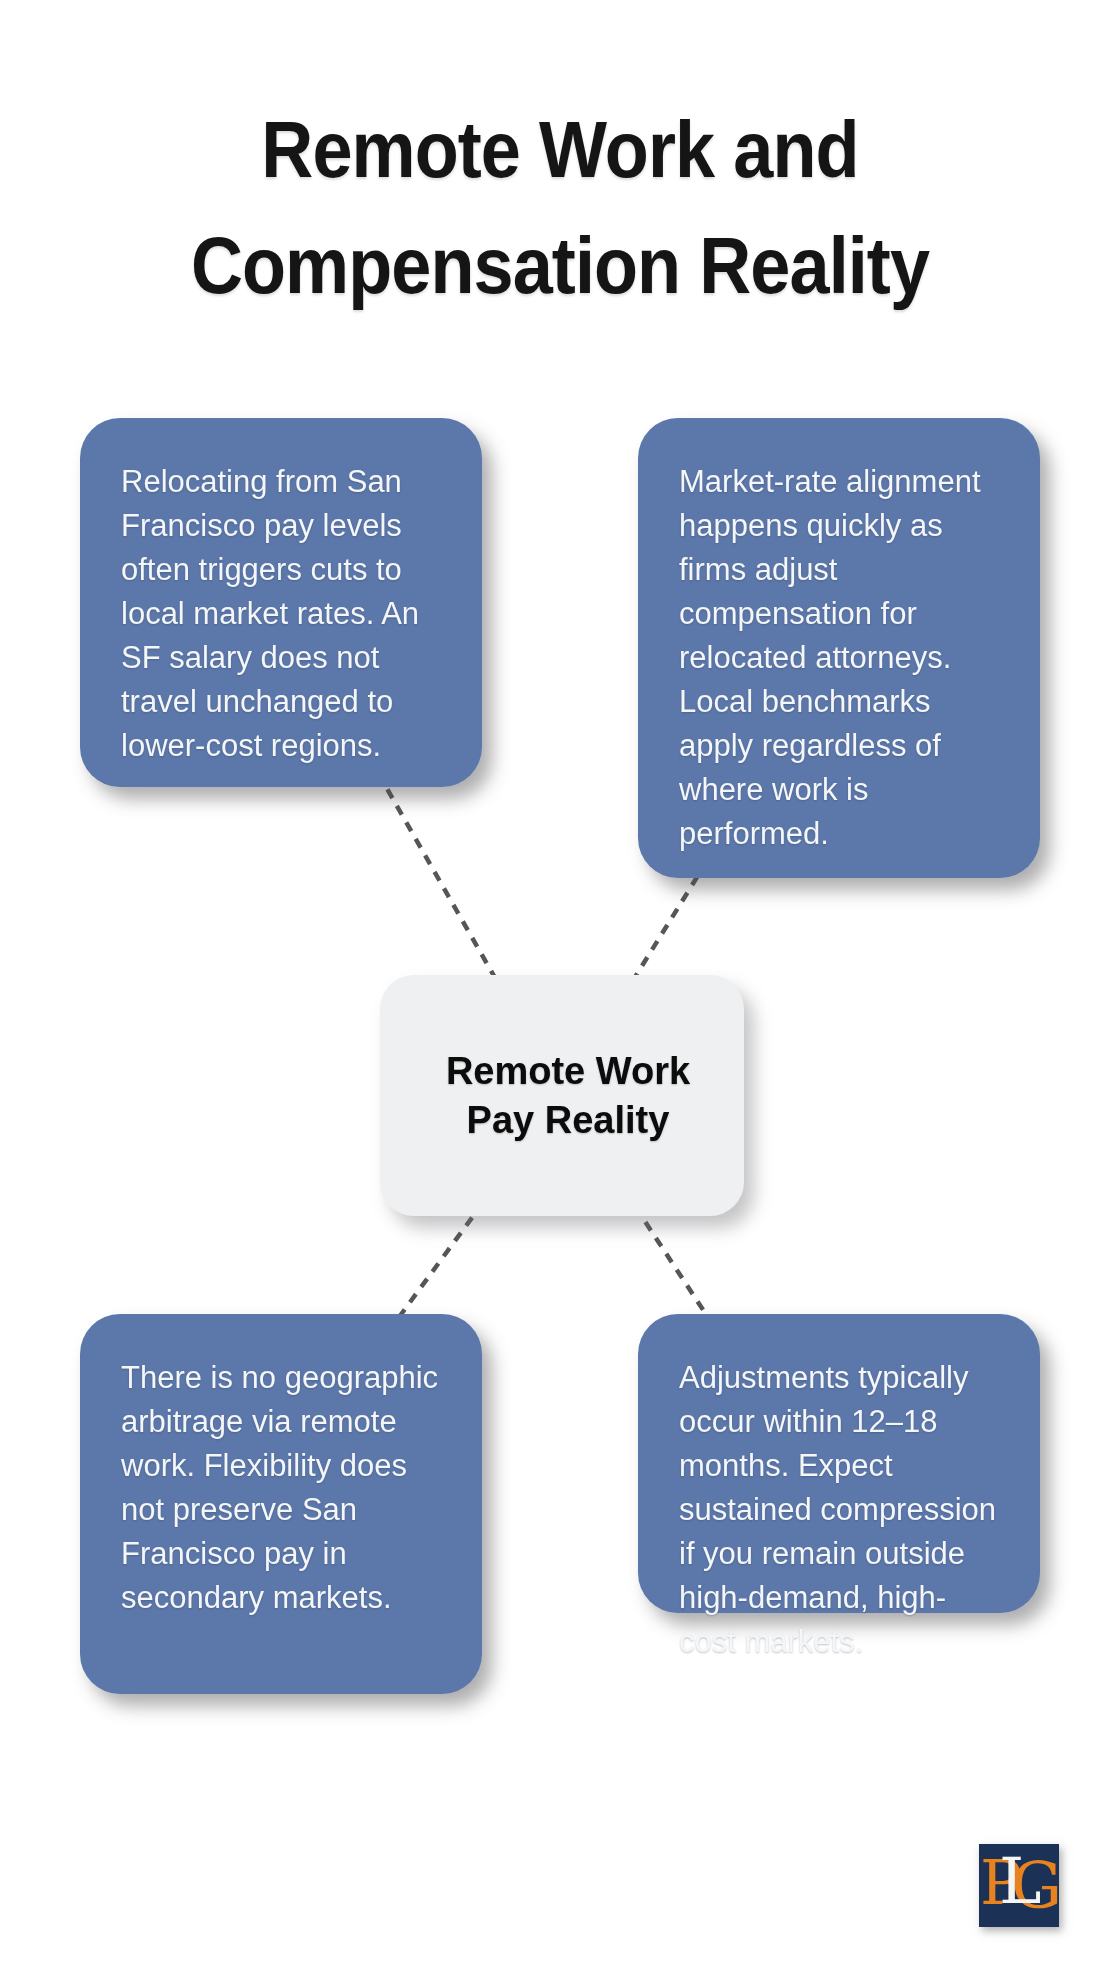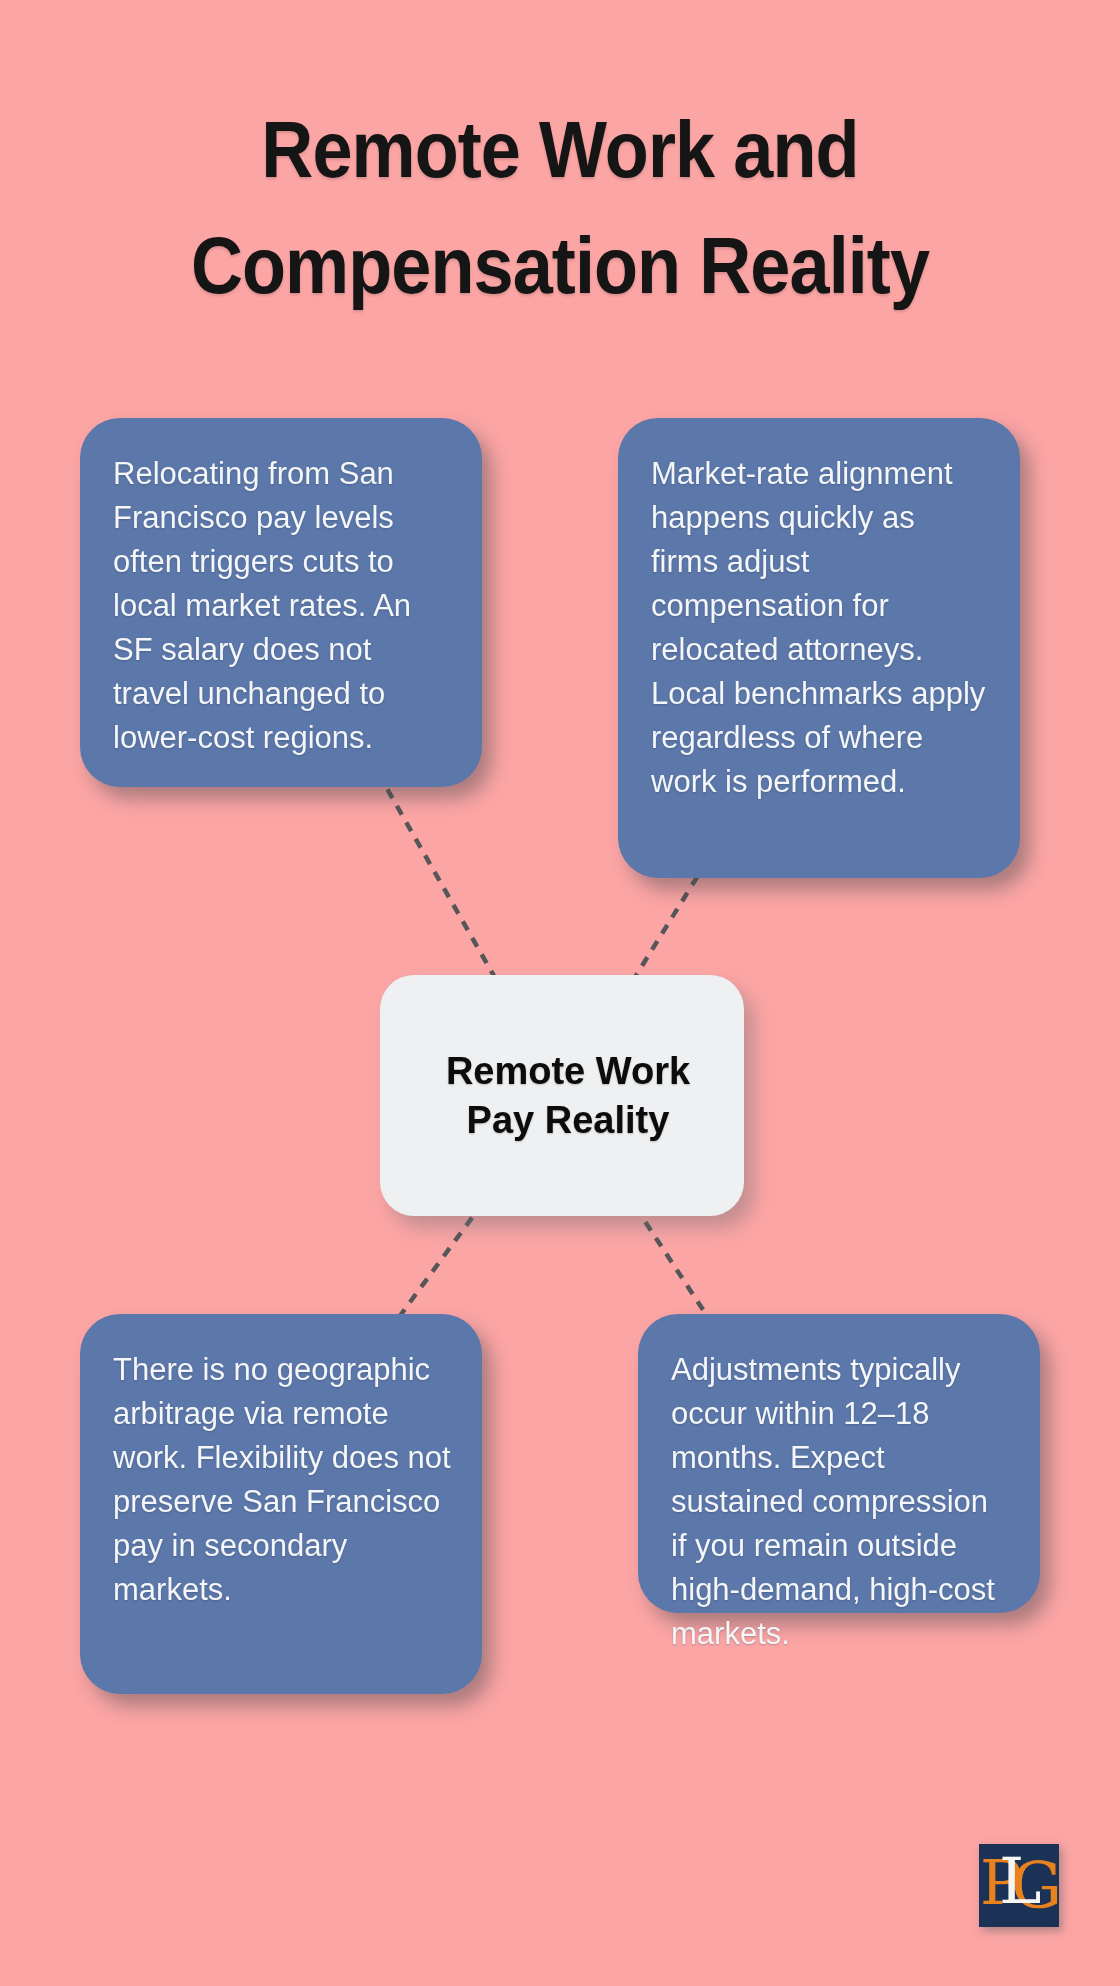--- a/index.html
+++ b/index.html
@@ -4,21 +4,21 @@
 <style>
   html, body {
     margin: 0;
     padding: 0;
     background: #dfe0e0;
   }
   .canvas {
     position: relative;
     width: 1120px;
     height: 1986px;
-    background: #fca5a5;
+    background: #ffffff;
     font-family: "Liberation Sans", sans-serif;
     overflow: hidden;
   }
 
   
   .page-title {
     position: absolute;
     top: 92px;
     left: 0;
     width: 100%;
@@ -49,29 +49,29 @@
 
   
   .node {
     position: absolute;
     background: #5c77a9;
     border-radius: 40px;
     box-shadow: 10px 12px 18px rgba(75, 75, 80, 0.45);
     color: #f4f6f8;
   }
   .node p {
-    margin: 4px;
+    margin: 12px;
     padding: 30px 26px 0 29px;
     font-size: 31px;
     line-height: 44px;
     font-weight: normal;
     text-shadow: 0 1px 2px rgba(40, 60, 90, 0.30);
   }
   .node-tl { left: 80px;  top: 418px;  width: 402px; height: 369px; }
-  .node-tr { left: 618px; top: 418px;  width: 402px; height: 460px; }
+  .node-tr { left: 638px; top: 418px;  width: 402px; height: 460px; }
   .node-bl { left: 80px;  top: 1314px; width: 402px; height: 380px; }
   .node-br { left: 638px; top: 1314px; width: 402px; height: 299px; }
 
   
   .center-node {
     position: absolute;
     left: 380px;
     top: 975px;
     width: 364px;
     height: 241px;

